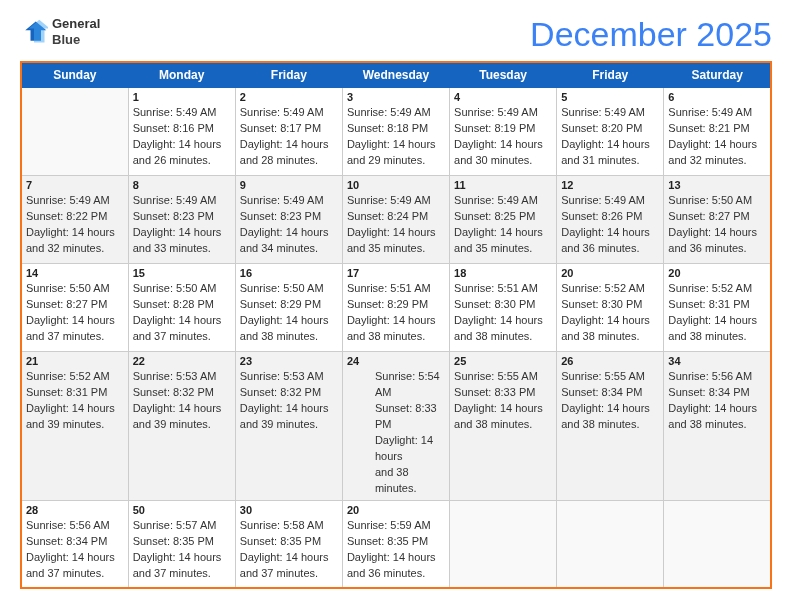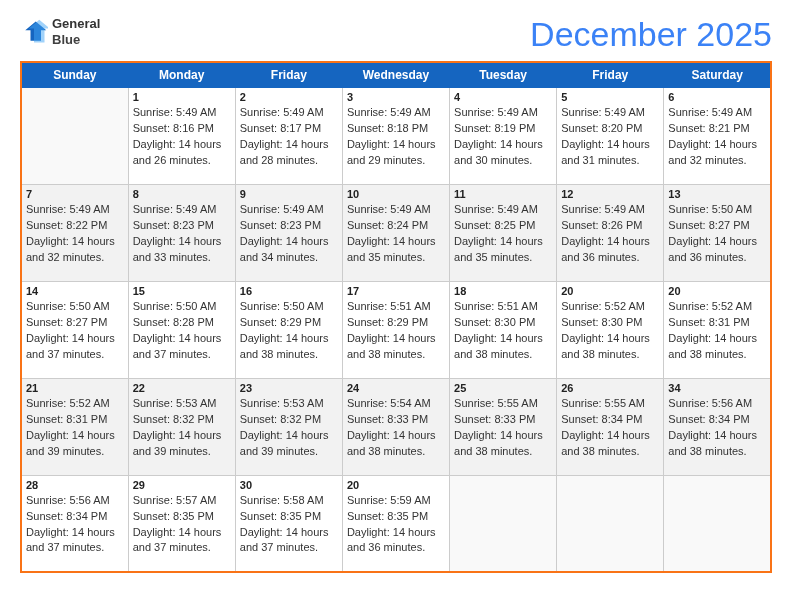--- a/index.html
+++ b/index.html
@@ -295,21 +295,21 @@
           </td>
           <td>
             <div class="day-number">23</div>
             <div class="day-info" style="white-space: pre-line;">Sunrise: 5:53 AM
 Sunset: 8:32 PM
 Daylight: 14 hours
 and 39 minutes.</div>
           </td>
           <td>
             <div class="day-number">24</div>
-            <div class="day-info" style="white-space: pre-line;">Sunrise: 5:54 AM
+            <div class="day-info" style="white-space: pre-line; margin-left: 28px;">Sunrise: 5:54 AM
 Sunset: 8:33 PM
 Daylight: 14 hours
 and 38 minutes.</div>
           </td>
           <td>
             <div class="day-number">25</div>
             <div class="day-info" style="white-space: pre-line;">Sunrise: 5:55 AM
 Sunset: 8:33 PM
 Daylight: 14 hours
 and 38 minutes.</div>
@@ -331,21 +331,21 @@
         </tr>
         <tr class="row-white">
           <td>
             <div class="day-number">28</div>
             <div class="day-info" style="white-space: pre-line;">Sunrise: 5:56 AM
 Sunset: 8:34 PM
 Daylight: 14 hours
 and 37 minutes.</div>
           </td>
           <td>
-            <div class="day-number">29</div>
+            <div class="day-number">50</div>
             <div class="day-info" style="white-space: pre-line;">Sunrise: 5:57 AM
 Sunset: 8:35 PM
 Daylight: 14 hours
 and 37 minutes.</div>
           </td>
           <td>
             <div class="day-number">30</div>
             <div class="day-info" style="white-space: pre-line;">Sunrise: 5:58 AM
 Sunset: 8:35 PM
 Daylight: 14 hours

